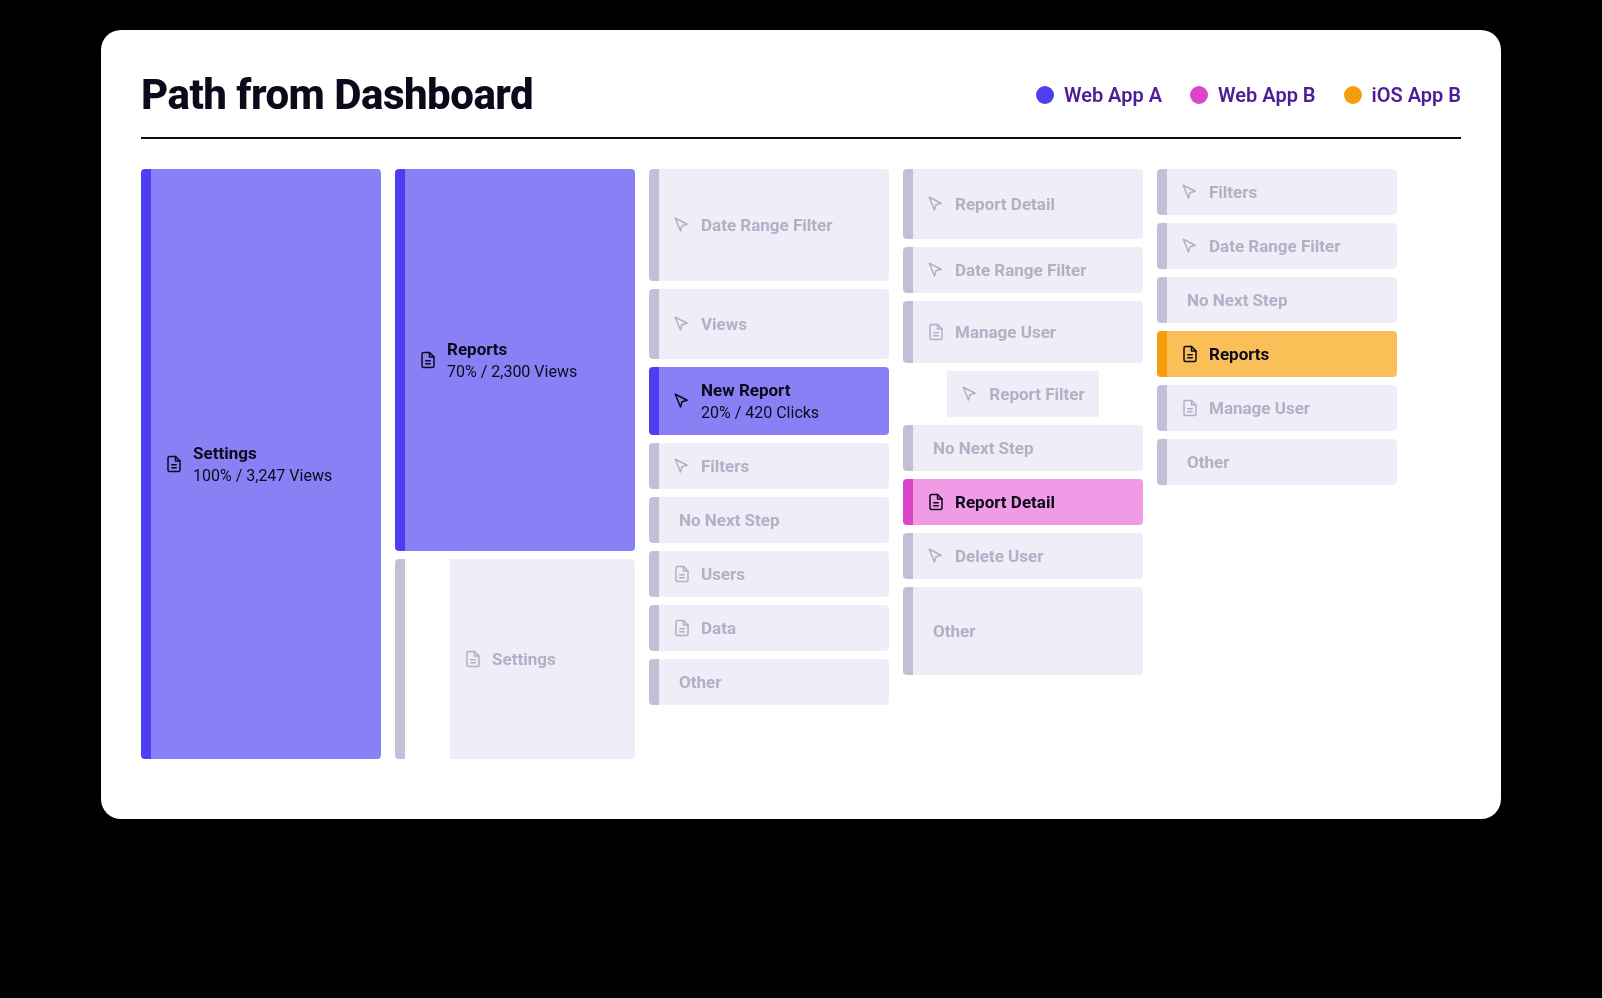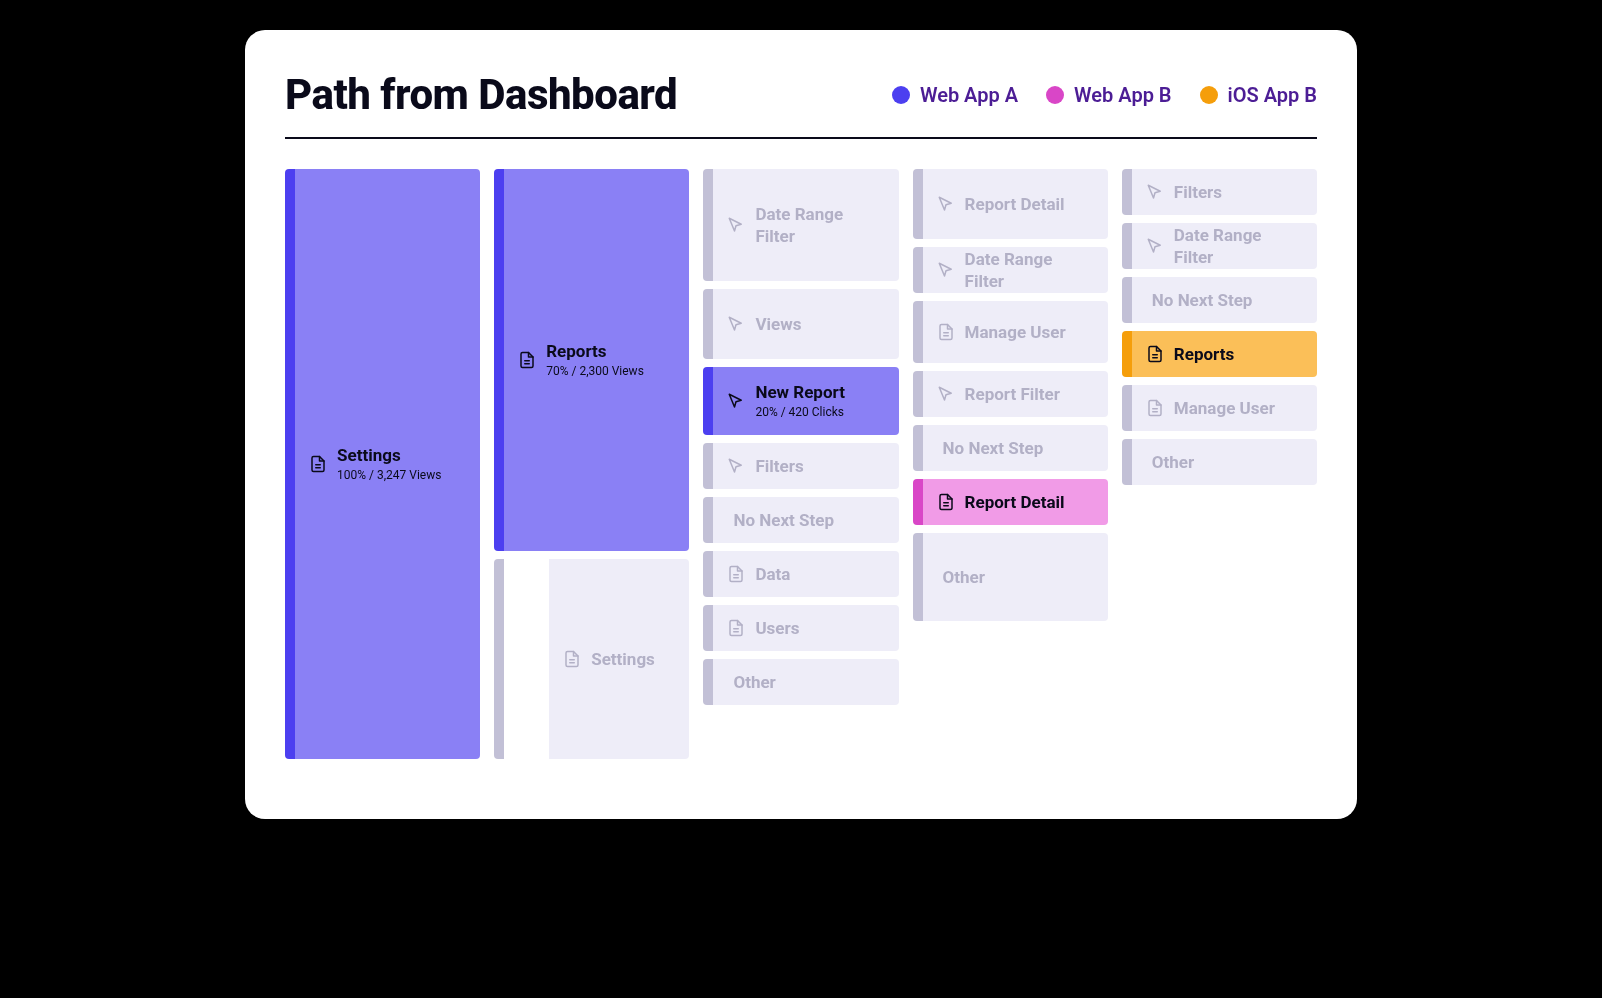--- a/index.html
+++ b/index.html
@@ -4,21 +4,21 @@
 <style>
   * { box-sizing: border-box; margin: 0; padding: 0; }
   body {
     background: #000;
     font-family: -apple-system, BlinkMacSystemFont, "Segoe UI", Roboto, Helvetica, Arial, sans-serif;
     padding: 30px;
   }
   .card {
     background: #fff;
     border-radius: 20px;
-    width: 1112px;
+    width: 1400px;
     margin: 0 auto;
     padding: 40px 40px 50px 40px;
   }
   .header {
     display: flex;
     align-items: center;
     justify-content: space-between;
     border-bottom: 2px solid #0a0a1a;
     padding-bottom: 18px;
     margin-bottom: 30px;
@@ -91,21 +91,21 @@
     display: flex;
     flex-direction: column;
     gap: 2px;
     line-height: 1.3;
   }
   .name {
     font-weight: 700;
     font-size: 17px;
   }
   .stat {
-    font-size: 12px;
+    font-size: 16px;
   }
 
   
   .active-purple .bar { background: #4c3ff0; }
   .active-purple .content { background: #8a80f5; }
   .active-purple .name, .active-purple .stat { color: #0a0a1a; }
   .active-purple .icon svg { stroke: #0a0a1a; }
 
   .active-pink .bar { background: #d946c7; }
   .active-pink .content { background: #f19be7; }
@@ -266,37 +266,37 @@
           <div class="content">
             <span class="icon">
               <svg viewBox="0 0 24 24" fill="none" stroke-width="2" stroke-linecap="round" stroke-linejoin="round">
                 <path d="M14 2H6a2 2 0 0 0-2 2v16a2 2 0 0 0 2 2h12a2 2 0 0 0 2-2V8z"></path>
                 <polyline points="14 2 14 8 20 8"></polyline>
                 <line x1="9" y1="13" x2="15" y2="13"></line>
                 <line x1="9" y1="17" x2="15" y2="17"></line>
               </svg>
             </span>
             <div class="label">
+              <div class="name">Users</div>
+            </div>
+          </div>
+        </div>
+        <div class="node faded" style="height: 46px;">
+          <div class="bar"></div>
+          <div class="content">
+            <span class="icon">
+              <svg viewBox="0 0 24 24" fill="none" stroke-width="2" stroke-linecap="round" stroke-linejoin="round">
+                <path d="M14 2H6a2 2 0 0 0-2 2v16a2 2 0 0 0 2 2h12a2 2 0 0 0 2-2V8z"></path>
+                <polyline points="14 2 14 8 20 8"></polyline>
+                <line x1="9" y1="13" x2="15" y2="13"></line>
+                <line x1="9" y1="17" x2="15" y2="17"></line>
+              </svg>
+            </span>
+            <div class="label">
               <div class="name">Data</div>
-            </div>
-          </div>
-        </div>
-        <div class="node faded" style="height: 46px;">
-          <div class="bar"></div>
-          <div class="content">
-            <span class="icon">
-              <svg viewBox="0 0 24 24" fill="none" stroke-width="2" stroke-linecap="round" stroke-linejoin="round">
-                <path d="M14 2H6a2 2 0 0 0-2 2v16a2 2 0 0 0 2 2h12a2 2 0 0 0 2-2V8z"></path>
-                <polyline points="14 2 14 8 20 8"></polyline>
-                <line x1="9" y1="13" x2="15" y2="13"></line>
-                <line x1="9" y1="17" x2="15" y2="17"></line>
-              </svg>
-            </span>
-            <div class="label">
-              <div class="name">Users</div>
             </div>
           </div>
         </div>
         <div class="node faded no-icon" style="height: 46px;">
           <div class="bar"></div>
           <div class="content">
             <div class="label">
               <div class="name">Other</div>
             </div>
           </div>
@@ -338,21 +338,21 @@
                 <polyline points="14 2 14 8 20 8"></polyline>
                 <line x1="9" y1="13" x2="15" y2="13"></line>
                 <line x1="9" y1="17" x2="15" y2="17"></line>
               </svg>
             </span>
             <div class="label">
               <div class="name">Manage User</div>
             </div>
           </div>
         </div>
-        <div class="node faded" style="height: 46px;">
+        <div class="node faded" style="height: 46px; flex-direction: column;">
           <div class="bar"></div>
           <div class="content">
             <span class="icon">
               <svg viewBox="0 0 24 24" fill="none" stroke-width="2" stroke-linecap="round" stroke-linejoin="round">
                 <path d="M3 3l7 17 2-7 7-2z"></path>
               </svg>
             </span>
             <div class="label">
               <div class="name">Report Filter</div>
             </div>
@@ -372,20 +372,33 @@
             <span class="icon">
               <svg viewBox="0 0 24 24" fill="none" stroke-width="2" stroke-linecap="round" stroke-linejoin="round">
                 <path d="M14 2H6a2 2 0 0 0-2 2v16a2 2 0 0 0 2 2h12a2 2 0 0 0 2-2V8z"></path>
                 <polyline points="14 2 14 8 20 8"></polyline>
                 <line x1="9" y1="13" x2="15" y2="13"></line>
                 <line x1="9" y1="17" x2="15" y2="17"></line>
               </svg>
             </span>
             <div class="label">
               <div class="name">Report Detail</div>
+            </div>
+          </div>
+        </div>
+        <div class="node faded" style="height: 30px;">
+          <div class="bar"></div>
+          <div class="content">
+            <span class="icon">
+              <svg viewBox="0 0 24 24" fill="none" stroke-width="2" stroke-linecap="round" stroke-linejoin="round">
+                <path d="M3 3l7 17 2-7 7-2z"></path>
+              </svg>
+            </span>
+            <div class="label">
+              <div class="name">Delete User</div>
             </div>
           </div>
         </div>
         <div class="node faded no-icon" style="height: 88px;">
           <div class="bar"></div>
           <div class="content">
             <div class="label">
               <div class="name">Other</div>
             </div>
           </div>

